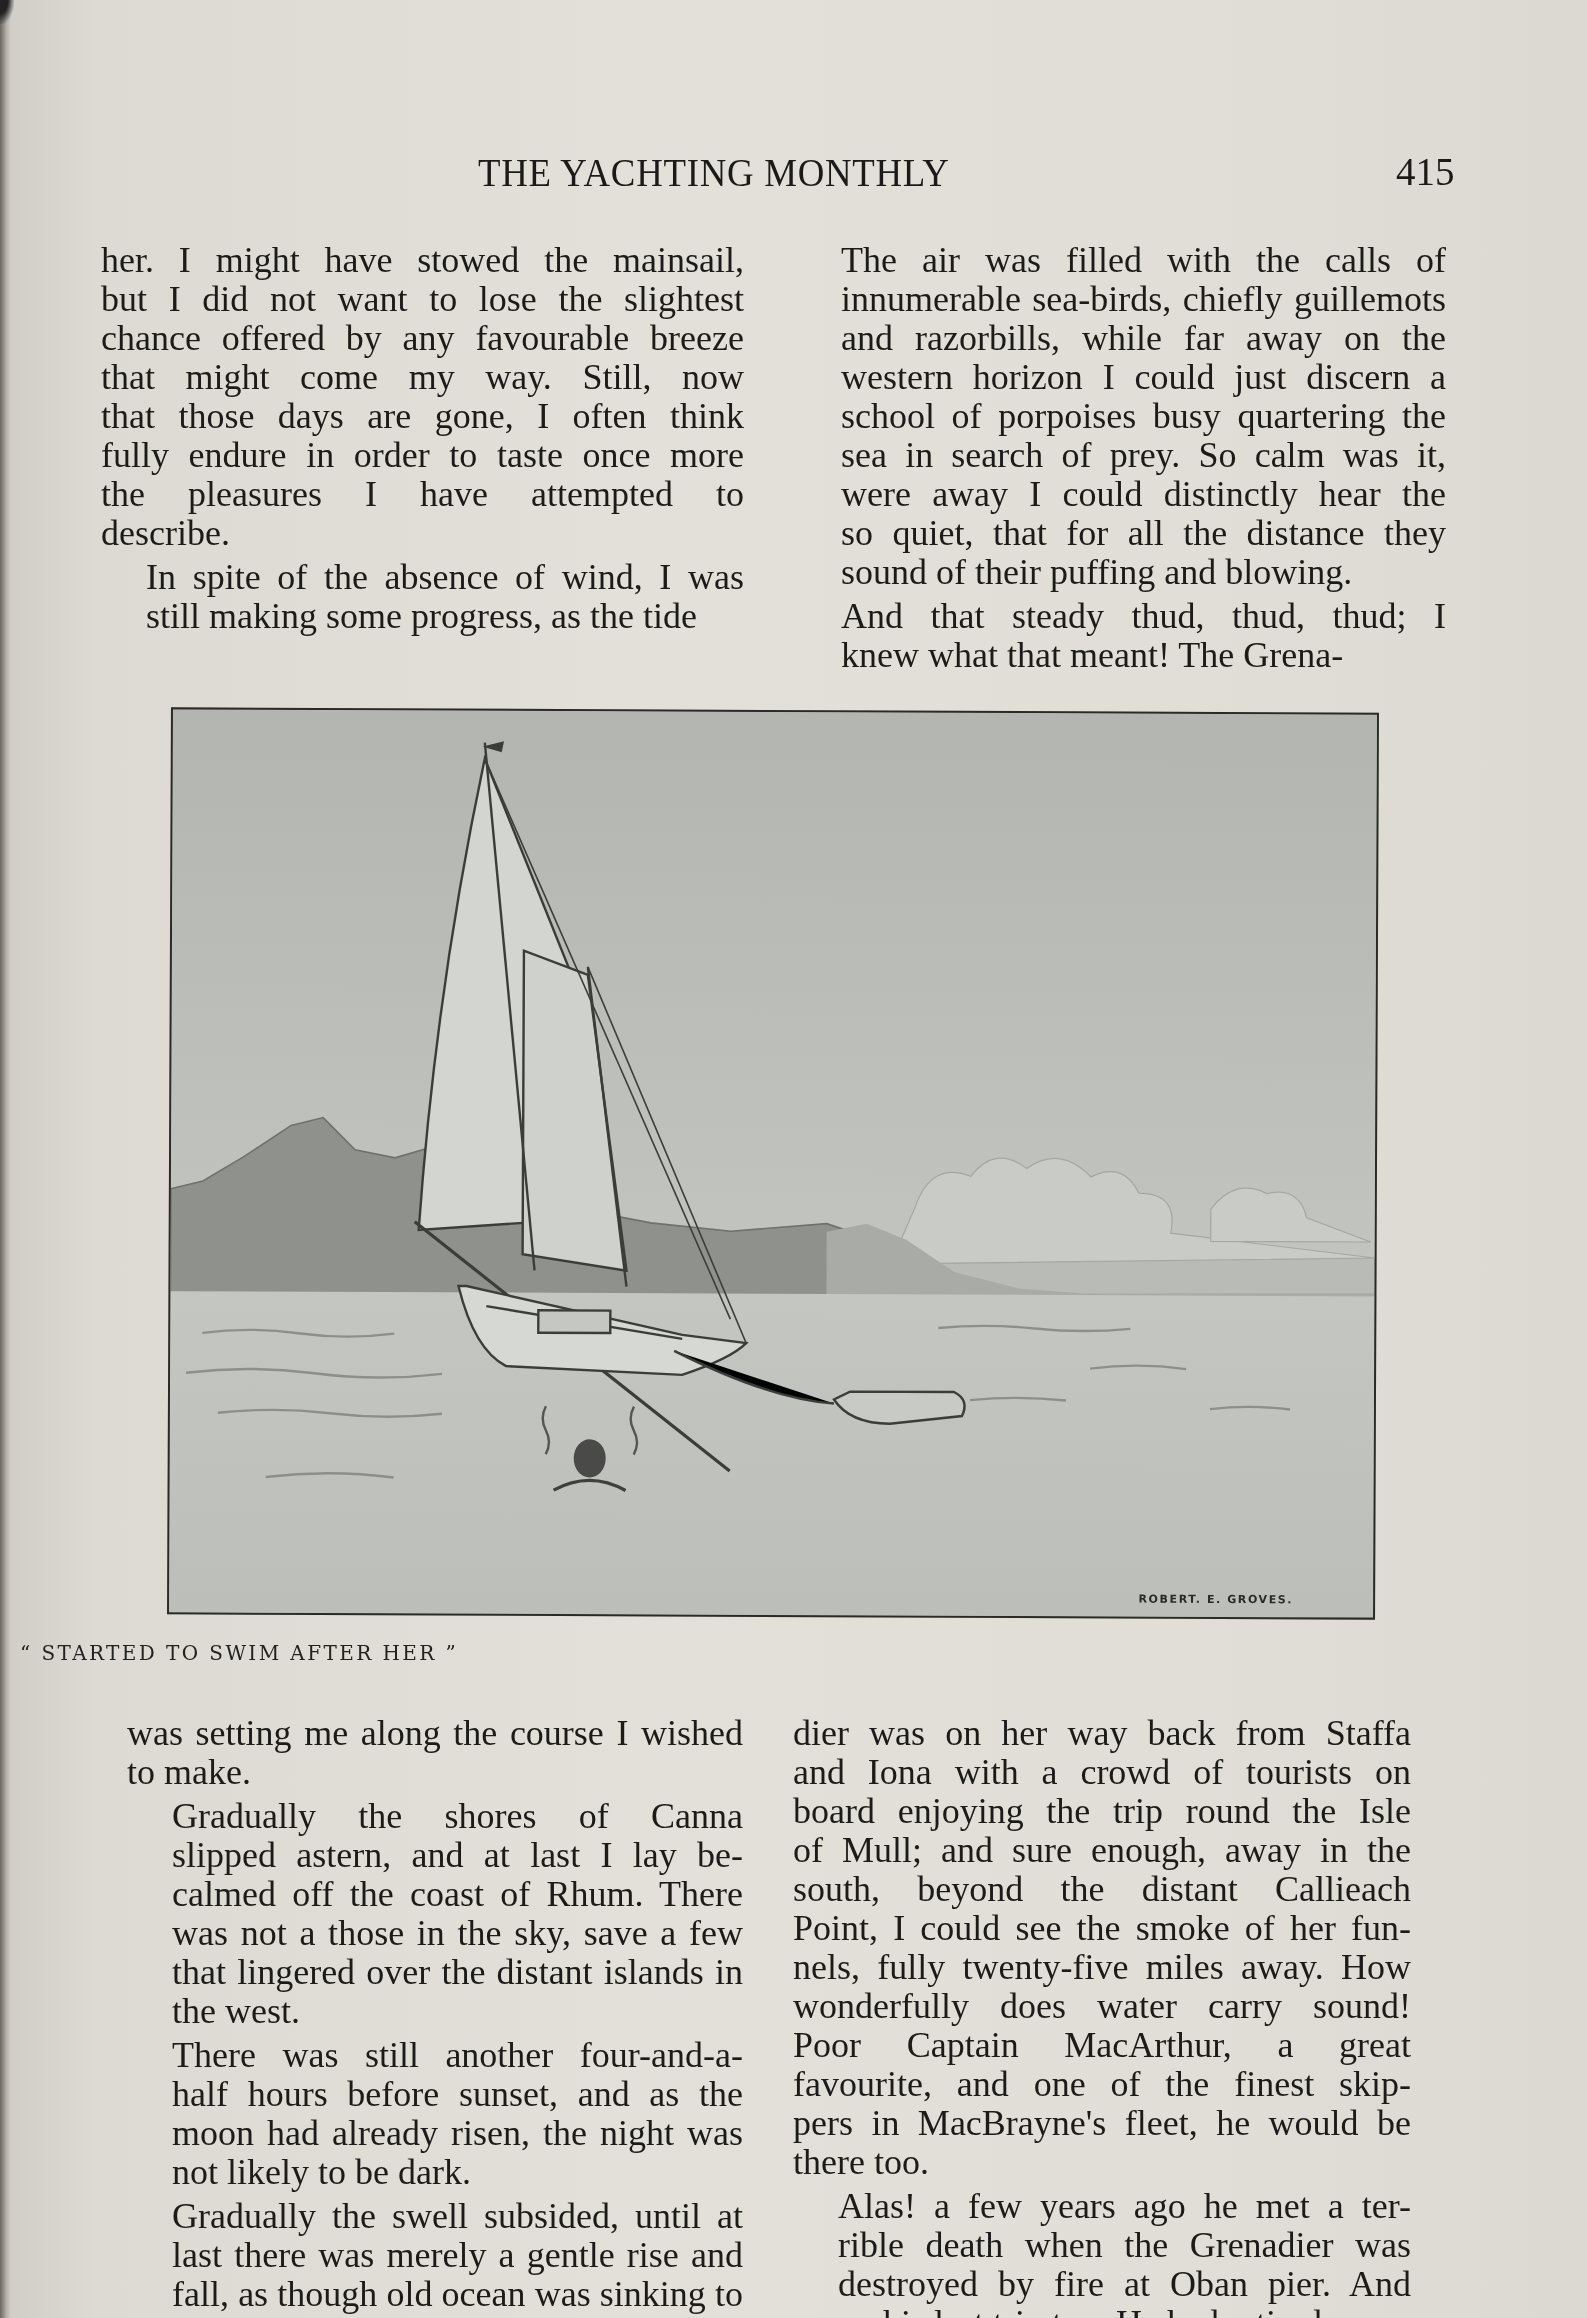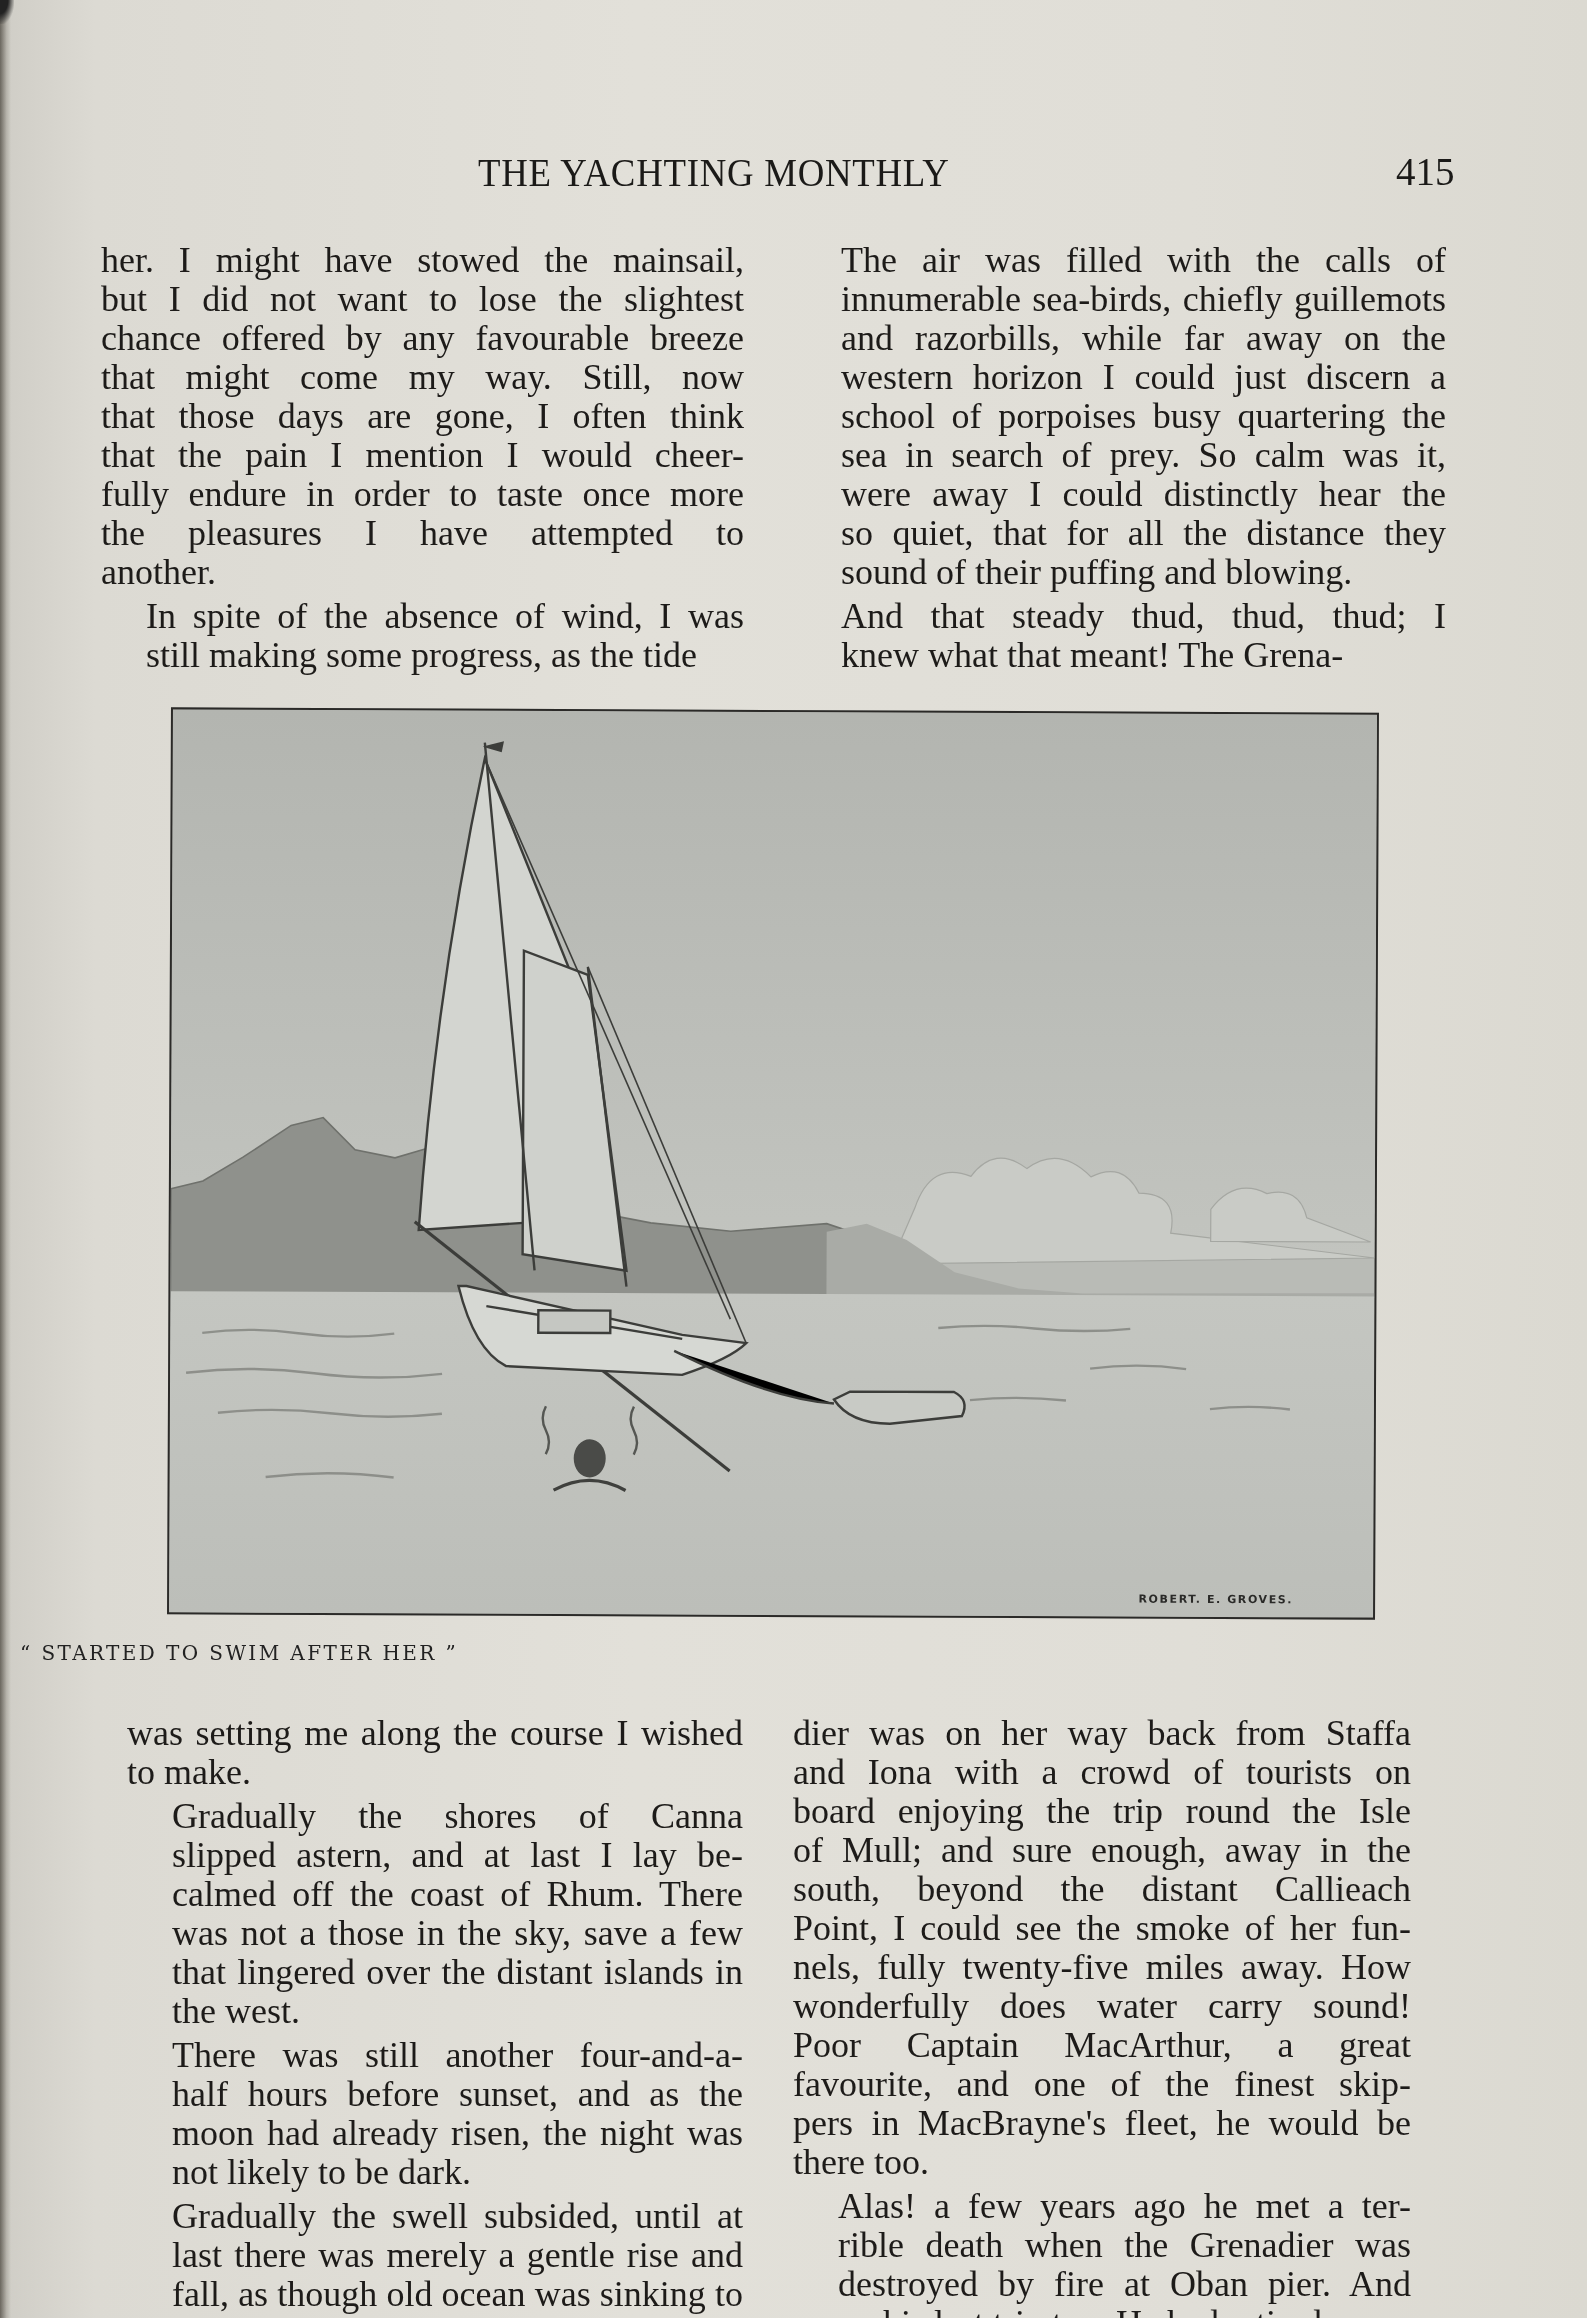--- a/index.html
+++ b/index.html
@@ -73,24 +73,23 @@
   <span class="folio">415</span>
 </div>
 
 <div class="col col-tl">
     <p>
       <span class="line">her.   I might have stowed the mainsail,</span>
       <span class="line">but I did not want to lose the slightest</span>
       <span class="line">chance offered by any favourable breeze</span>
       <span class="line">that might come my way.  Still, now</span>
       <span class="line">that those days are gone, I often think</span>
-      <span class="line">that the pain I mention I would cheer-</span>
       <span class="line">fully endure in order to taste once more</span>
       <span class="line">the pleasures I have attempted to</span>
-      <span class="line last">another.</span>
+      <span class="line last">describe.</span>
     </p>
     <p class="indent">
       <span class="line" style="text-indent: 45px;">In spite of the absence of wind, I was</span>
       <span class="line last">still making some progress, as the tide</span>
     </p>
   </div>
 <div class="col col-tr">
     <p class="indent">
       <span class="line" style="text-indent: 45px;">The air was filled with the calls of</span>
       <span class="line">innumerable sea-birds, chiefly guillemots</span>

